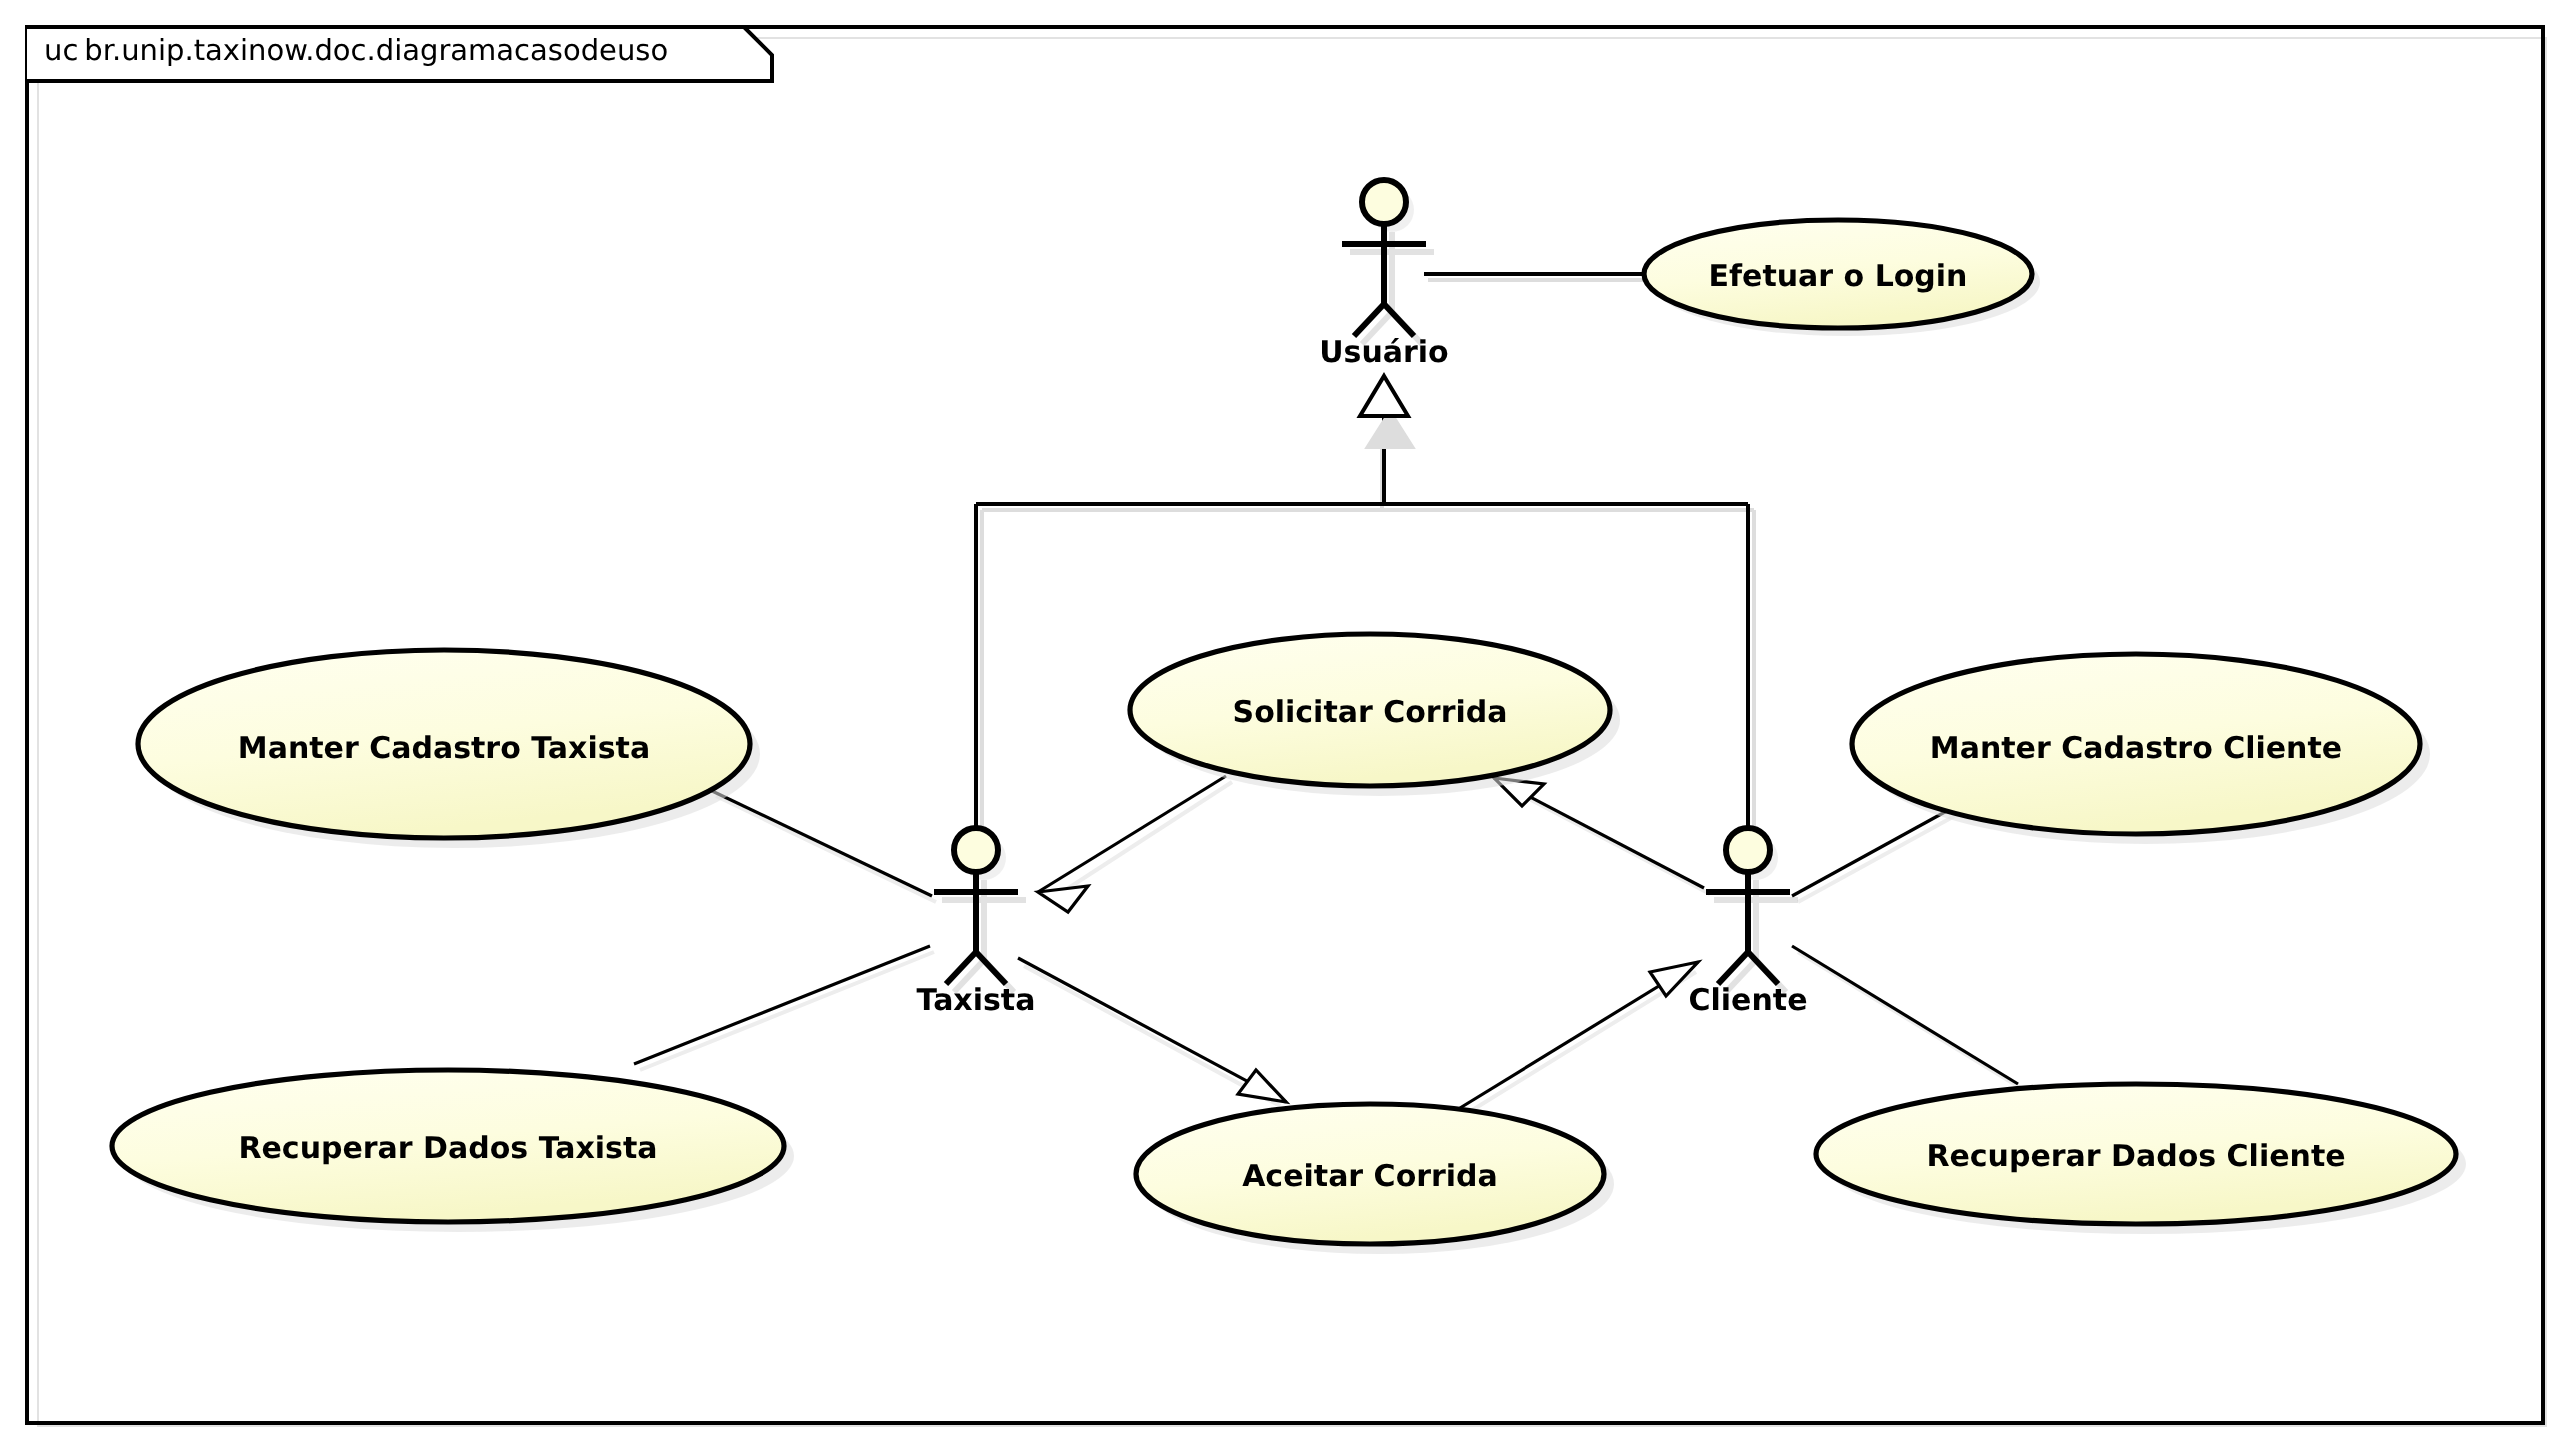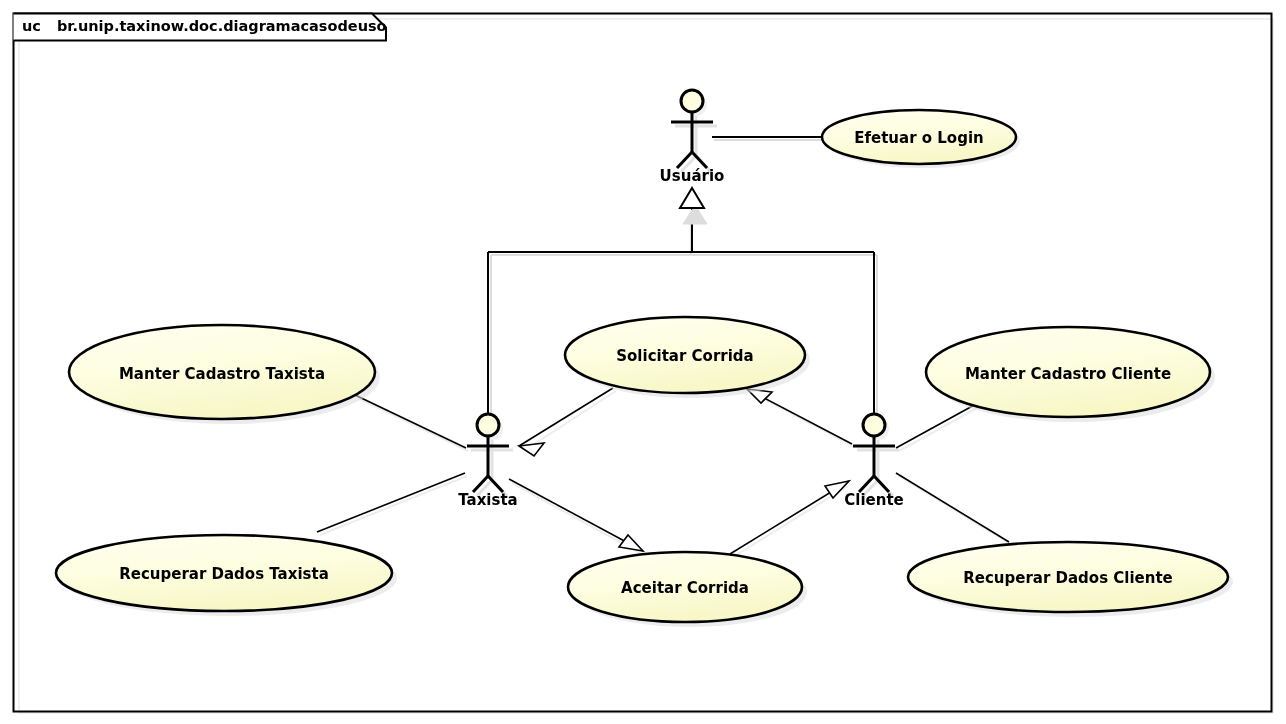--- a/index.html
+++ b/index.html
@@ -27,25 +27,25 @@
   .frame-title {
     position: absolute;
     left: 22px;
     top: 18px;
     font-size: 14.5px;
     color: #000000;
     white-space: nowrap;
     letter-spacing: 0px;
   }
   .frame-title .kw {
-    font-weight: bold;
+    font-weight: normal;
   }
   .frame-title .path {
-    font-weight: bold;
-    margin-left: 16px;
+    font-weight: normal;
+    margin-left: 3px;
   }
   text.uc-label {
     font-family: "DejaVu Sans", "Liberation Sans", sans-serif;
     font-size: 15px;
     font-weight: bold;
     fill: #000000;
   }
   text.actor-label {
     font-family: "DejaVu Sans", "Liberation Sans", sans-serif;
     font-size: 15px;

